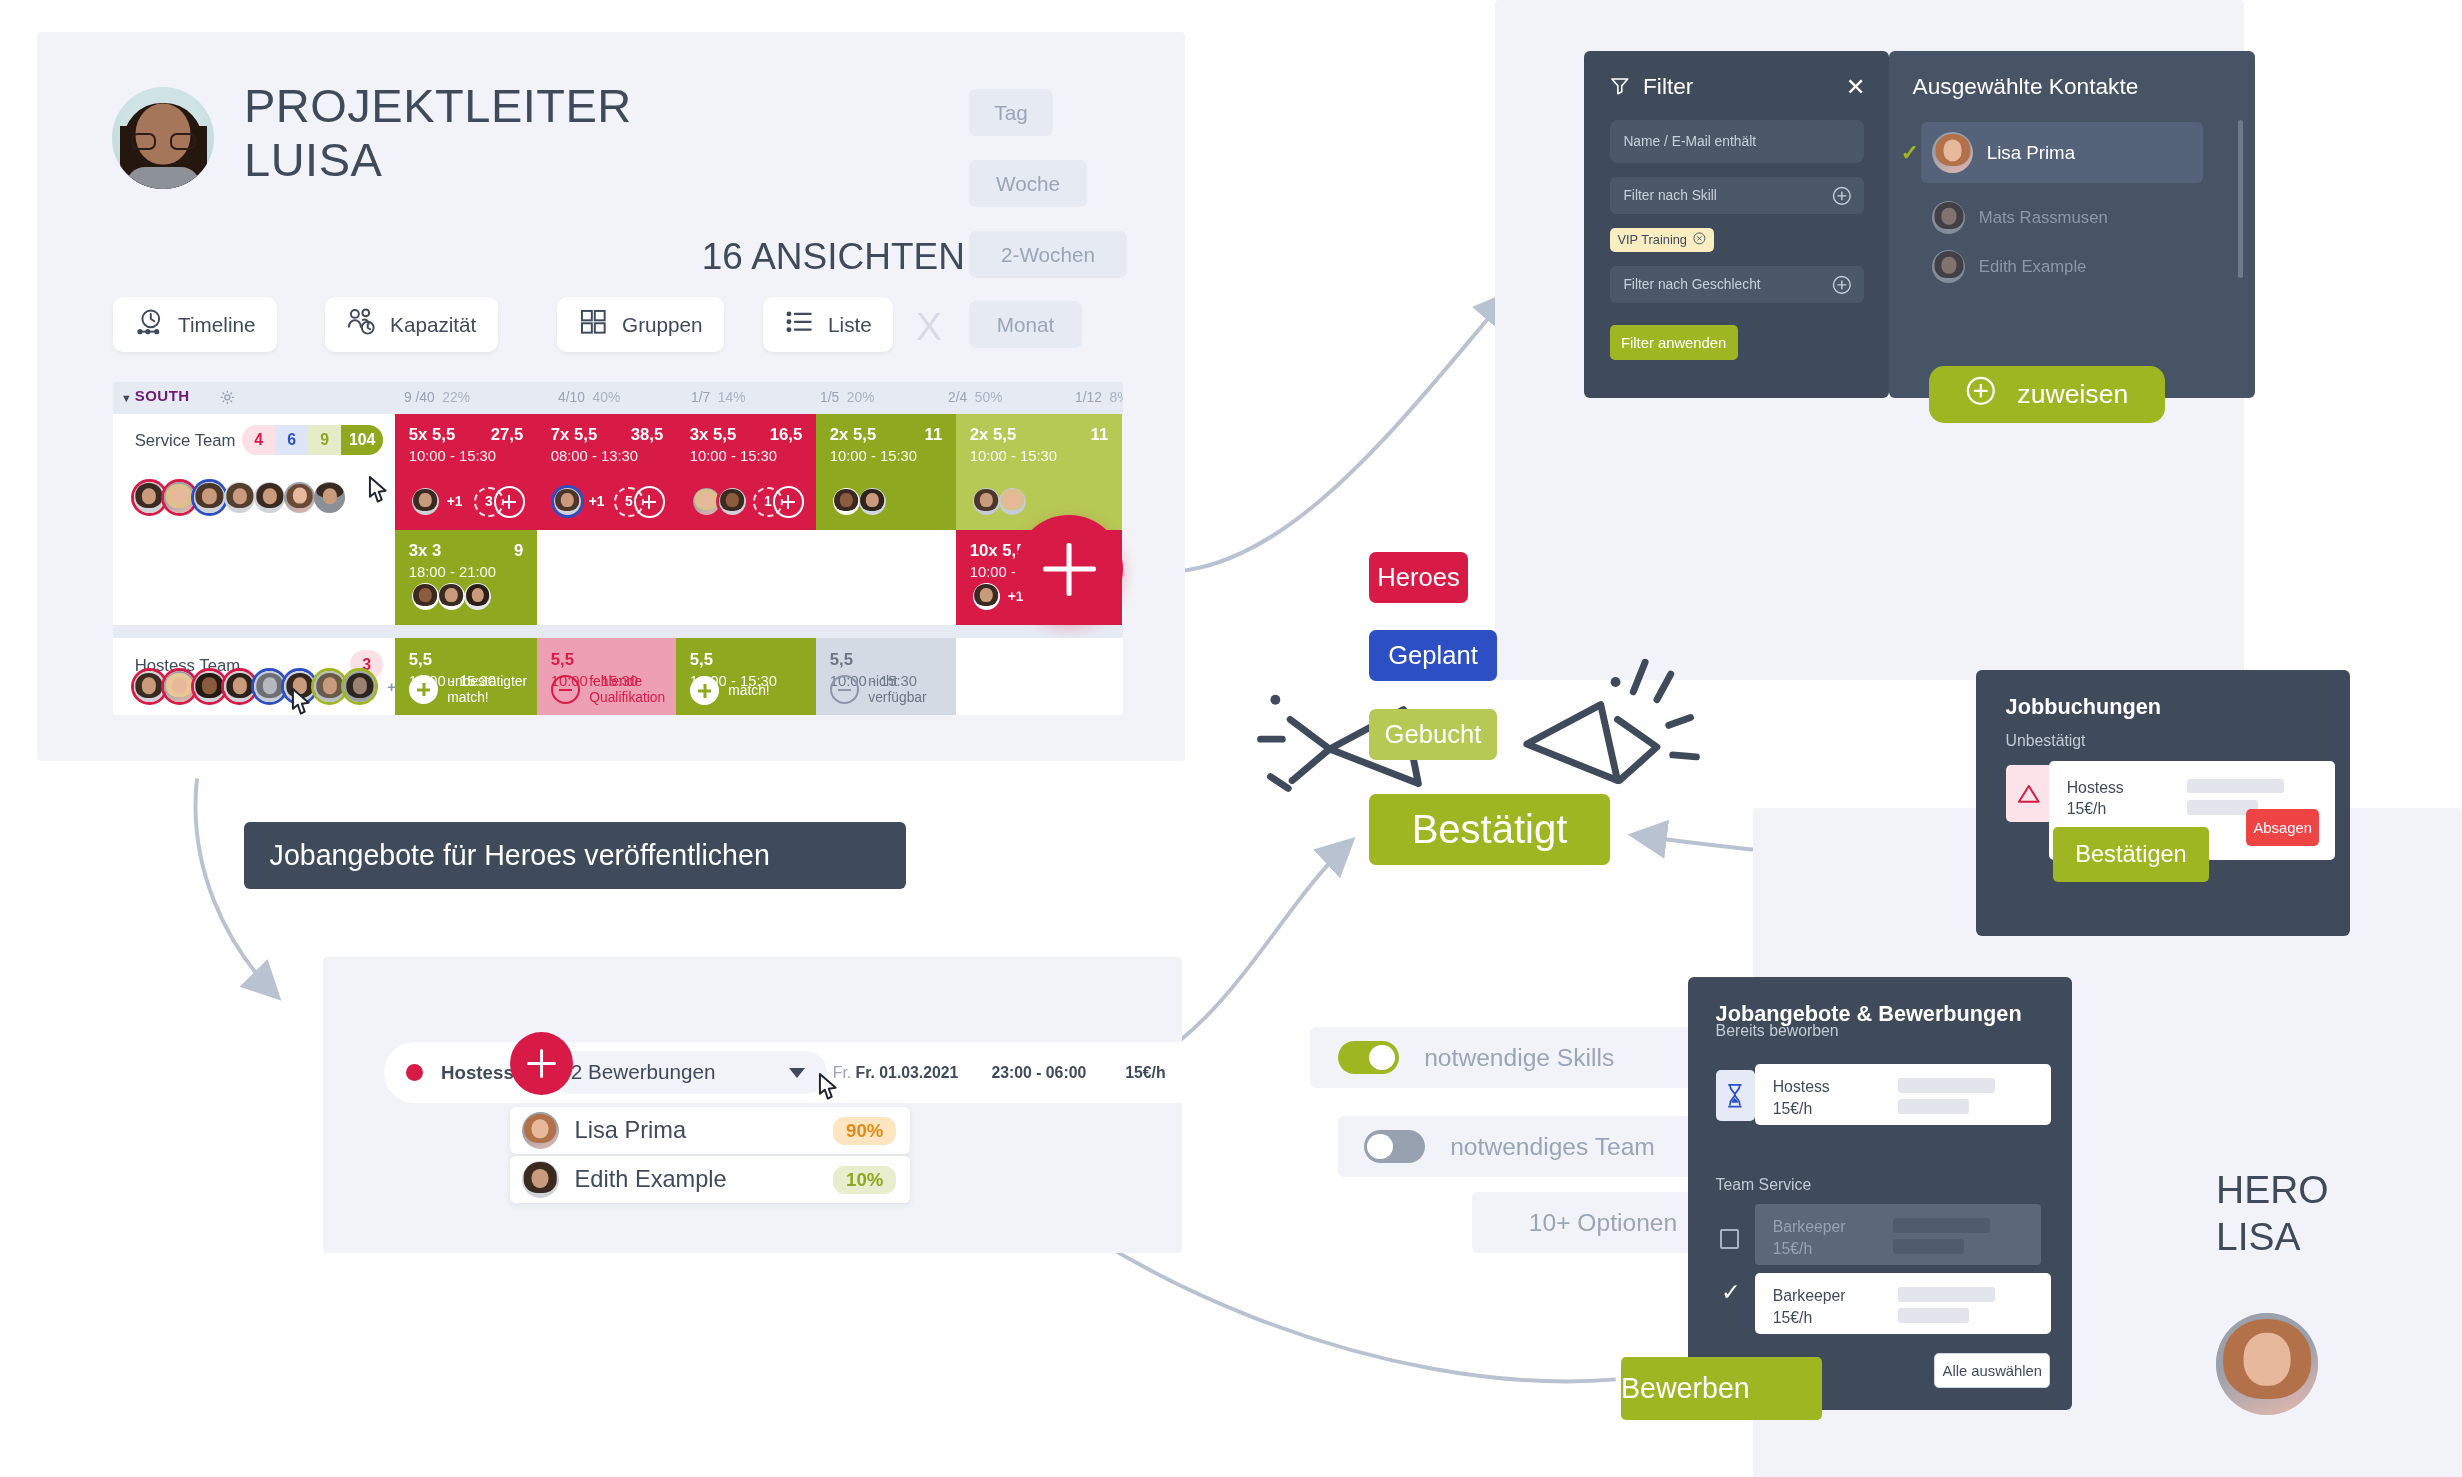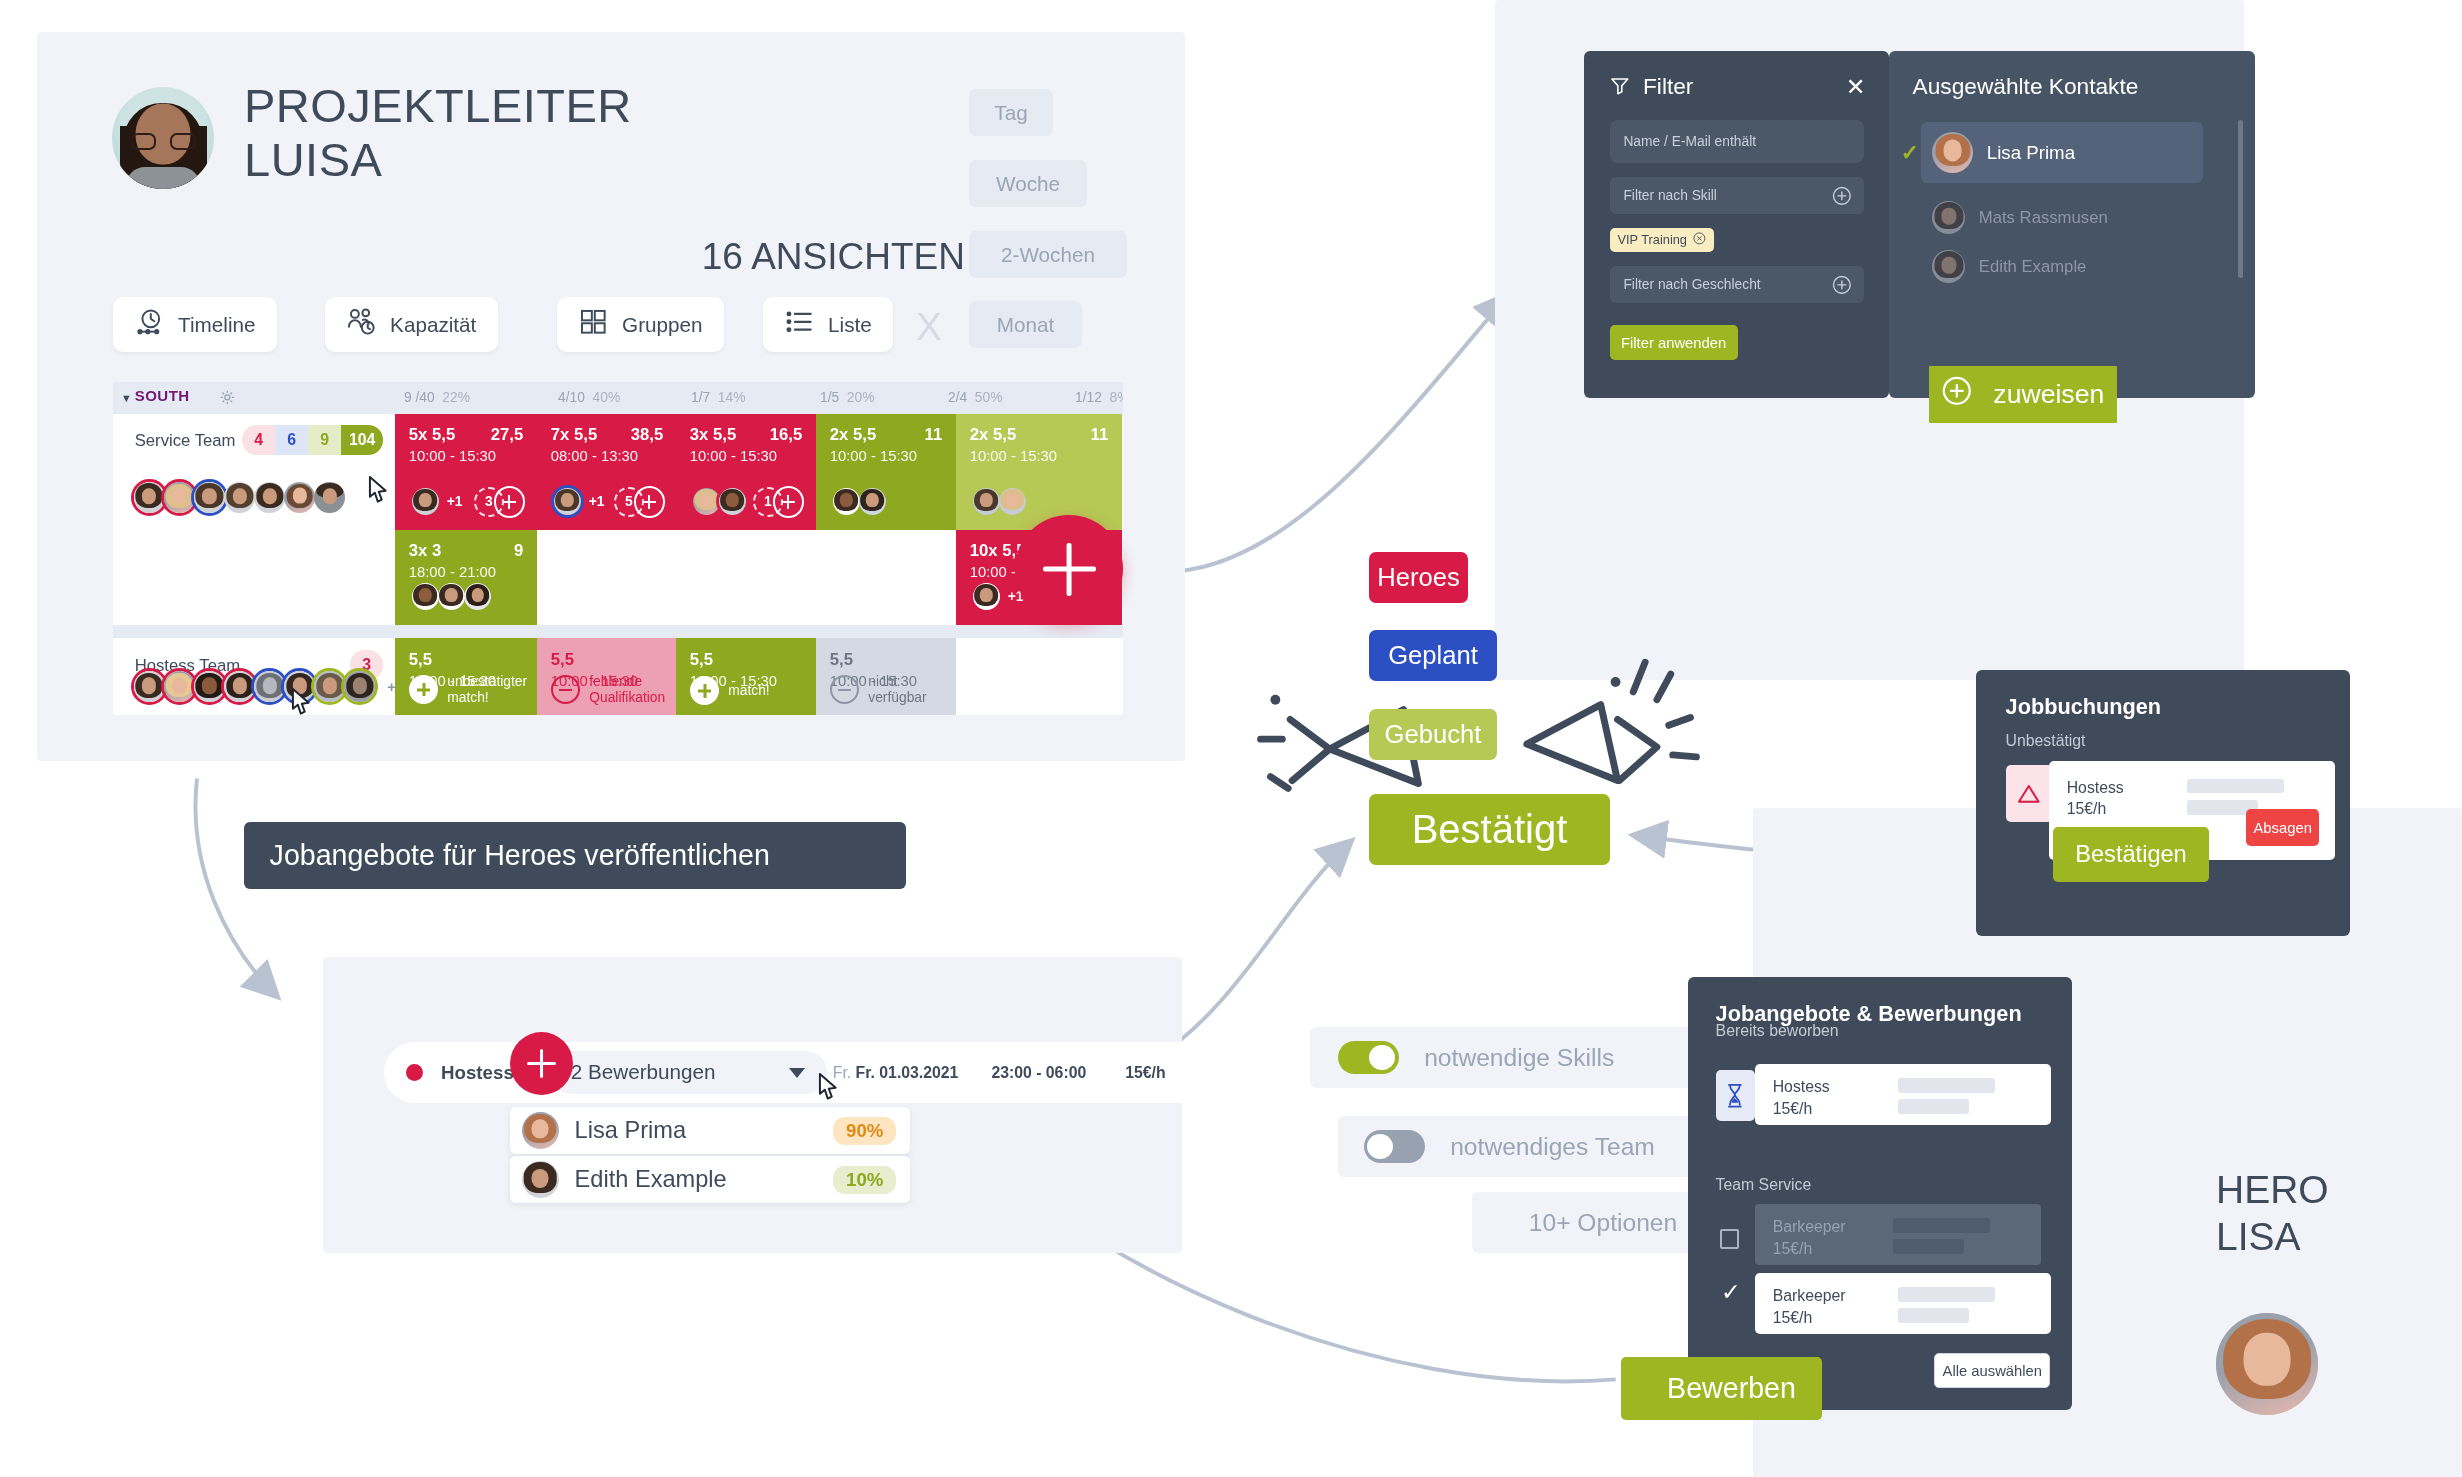--- a/index.html
+++ b/index.html
@@ -183,22 +183,22 @@
   .contact-row { position: absolute; left: 43px; display: flex; align-items: center; gap: 13.8px; }
   .contact-row .cav { width: 41px; height: 41px; border-radius: 50%; overflow: hidden; position: relative; }
   .contact-row .cname { font-size: 18.7px; }
   .contact-sel {
     position: absolute; left: 31.5px; width: 282px; height: 61px;
     background: #54627a; border-radius: 5.9px;
   }
   .check-green { position: absolute; left: 11.8px; color: #9fb623; font-size: 21.7px; font-weight: 700; }
   .c-scroll { position: absolute; right: 11.8px; top: 69px; width: 4.9px; height: 158px; background: #6d7a8c; border-radius: 3px; }
   #zuweisen {
-    position: absolute; left: 1929px; top: 366px; width: 188px; height: 57px;
-    background: #9fb623; border-radius: 1px; color: #fff; font-size: 26.6px;
+    position: absolute; left: 1929px; top: 366px; width: 236px; height: 57px;
+    background: #9fb623; border-radius: 15px; color: #fff; font-size: 26.6px;
     display: flex; align-items: center; justify-content: center; gap: 22px;
   }
 
   
   .status-badge {
     position: absolute; border-radius: 6.9px; color: #fff;
     display: flex; align-items: center; justify-content: center;
     font-size: 25.6px;
   }
   #bestaetigt {
@@ -235,21 +235,21 @@
   .ja-row-dim   { position: absolute; left: 67px; width: 286px; height: 61px; background: #5b6878; border-radius: 3.9px; }
   .ja-role { position: absolute; left: 17.7px; top: 11.8px; font-size: 15.8px; line-height: 1.4; }
   .ja-check { position: absolute; left: 33px; color: #fff; font-size: 23.6px; }
   .ja-box { position: absolute; left: 31.5px; width: 19.7px; height: 19.7px; border: 2px solid #aab3c1; border-radius: 2px; }
   .btn-outline { position: absolute; border: 1px solid #cfd5de; border-radius: 4.9px;
                  color: #3f4b5b; background: #fff; display:flex; align-items:center; justify-content:center;
                  font-size: 14.8px; }
   #bewerben {
     position: absolute; left: 1621px; top: 1357px; width: 201px; height: 63px;
     background: #9fb623; color: #fff; border-radius: 4.9px; font-size: 28.6px;
-    display: flex; align-items: center; justify-content: center; padding-left: 20px;
+    display: flex; align-items: center; justify-content: flex-start;
   }
 
   
   .toggle-row { position: absolute; background: #f1f3f8; border-radius: 5.9px;
                 display: flex; align-items: center; gap: 25.6px; padding-left: 27.6px; }
   .switch { width: 61px; height: 33px; border-radius: 17.7px; position: relative; flex: 0 0 auto; }
   .switch.on  { background: #9fb623; }
   .switch.off { background: #97a1b0; }
   .switch .knob { position: absolute; top: 3.9px; width: 25.6px; height: 25.6px; border-radius: 50%; background: #fff; }
   .switch.on .knob  { right: 3.9px; }

